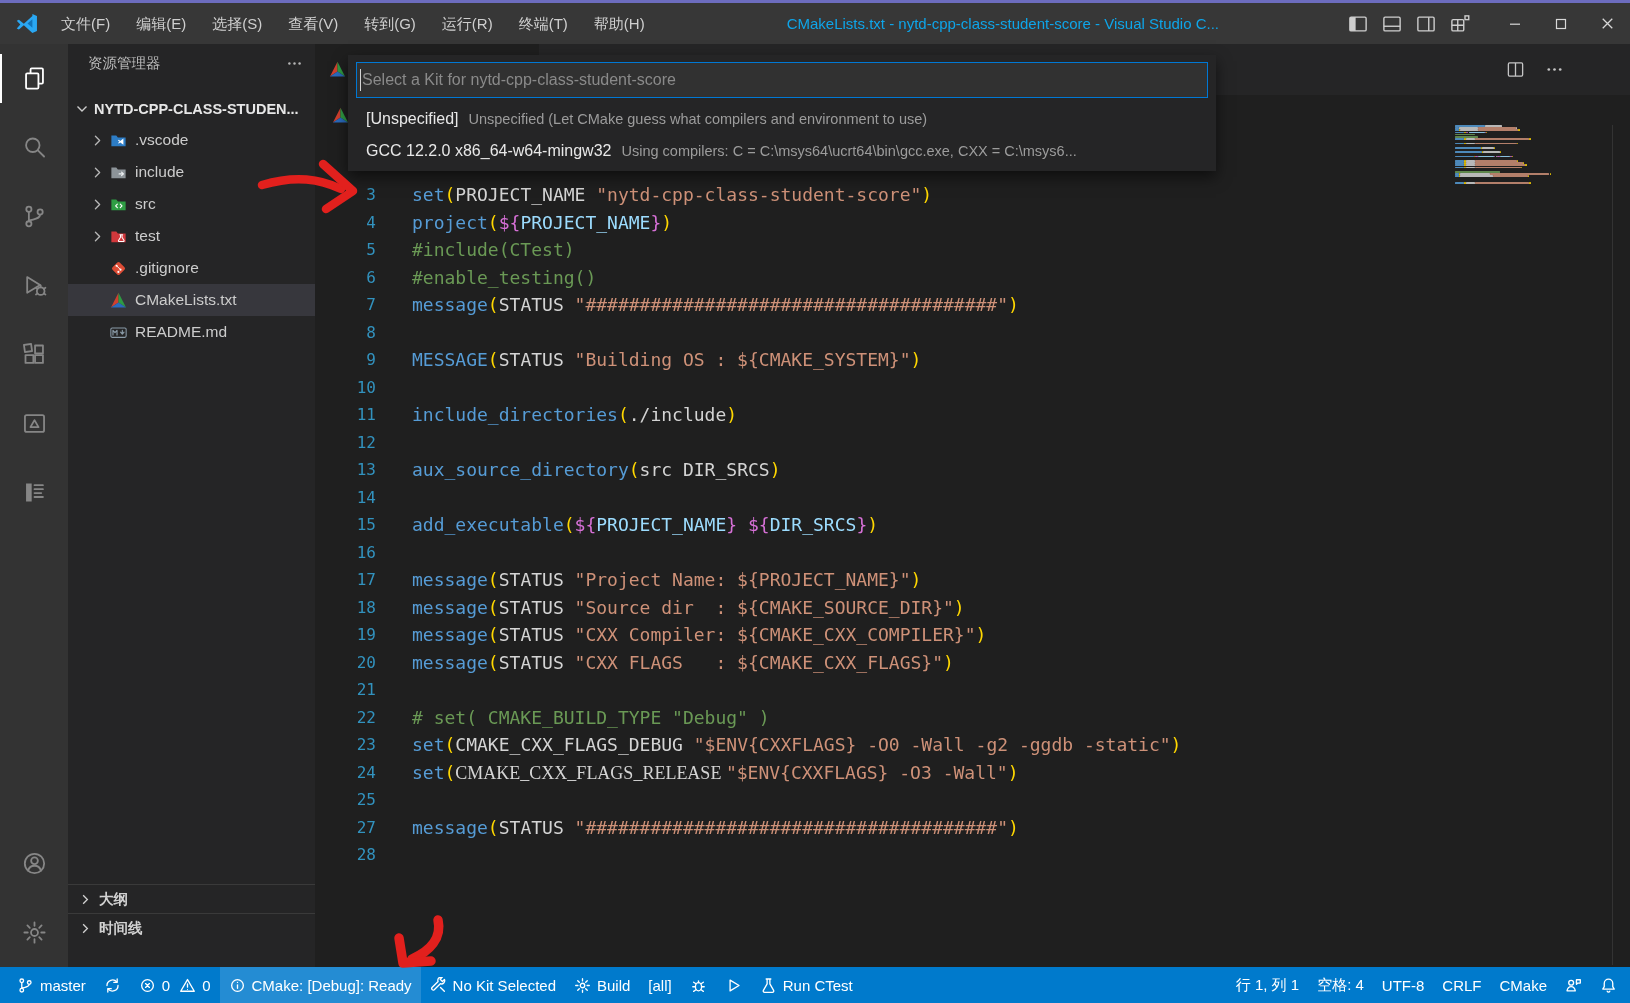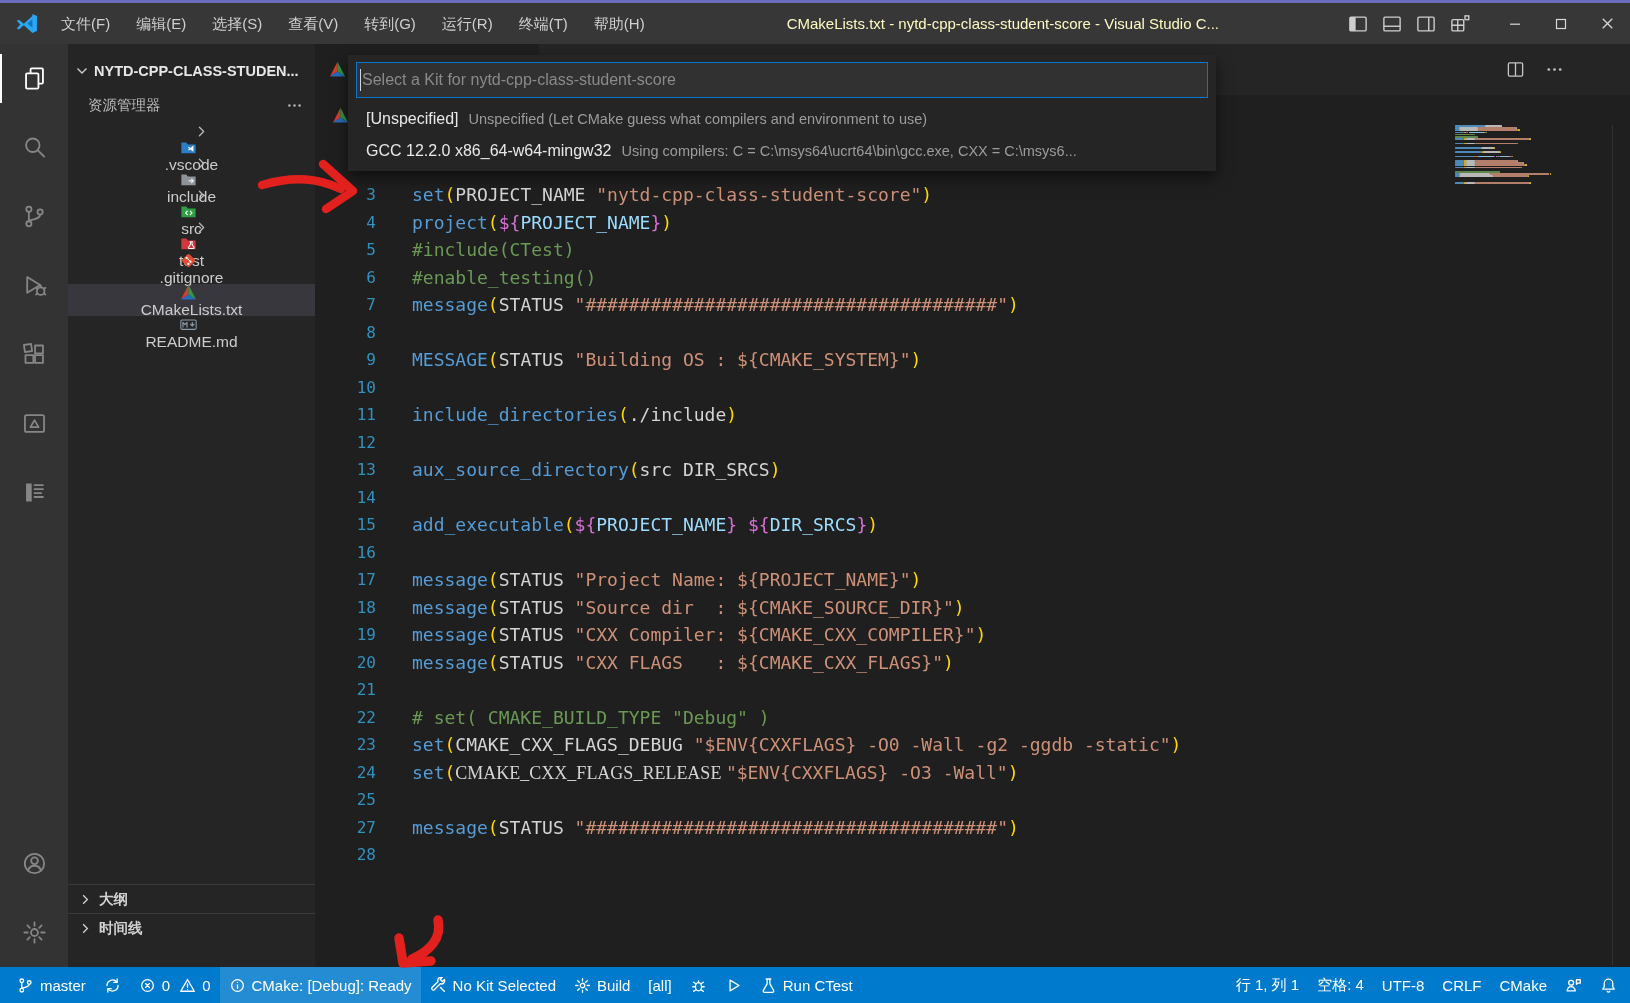--- a/index.html
+++ b/index.html
@@ -10,40 +10,40 @@
   svg{display:block;}
 
   
   #top-border{left:0;top:0;width:100%;height:3px;}
 
   
   #titlebar{left:0;top:3px;width:100%;height:41px;background:#373737;display:flex;align-items:center;}
   #titlebar .logo{margin:0 10px 0 13px;}
   #menubar{display:flex;height:100%;}
   .menu-item{padding:0 13px;line-height:41px;font-size:15px;color:#cfcfcf;cursor:default;}
-  #window-title{flex:1;text-align:center;font-size:15px;color:#fef9c3;white-space:nowrap;overflow:hidden;}
+  #window-title{flex:1;text-align:center;font-size:15px;color:#0ea5e9;white-space:nowrap;overflow:hidden;}
   #layout-controls{display:flex;gap:14px;margin-right:22px;}
   #layout-controls .lc{width:20px;height:20px;color:#cfcfcf;}
   #window-controls{display:flex;height:100%;}
   .win-btn{width:46px;height:41px;display:flex;align-items:center;justify-content:center;color:#d8d8d8;}
 
   
   #activitybar{left:0;top:44px;width:68px;height:923px;background:#333333;display:flex;flex-direction:column;}
   .act-item{height:69px;display:flex;align-items:center;justify-content:center;color:#868686;position:relative;}
   .act-item.active{color:#ffffff;}
   .act-item.active::before{content:"";position:absolute;left:0;top:10px;bottom:10px;width:2px;background:#ffffff;}
   .act-spacer{flex:1;}
 
   
   #sidebar{left:68px;top:44px;width:247px;height:923px;background:#252526;}
   #sidebar-header{display:flex;align-items:center;height:38px;padding:0 12px 0 20px;font-size:14.5px;color:#bbbbbb;}
   #sidebar-header .grow{flex:1;}
   #explorer-root{display:flex;align-items:center;height:30px;padding-left:6px;font-weight:bold;font-size:14.5px;color:#e7e7e7;margin-top:12px;cursor:pointer;}
   #explorer-root .chev{margin-right:4px;color:#cccccc;}
-  .tree-item{display:flex;align-items:center;height:32px;font-size:15.5px;color:#cccccc;cursor:pointer;flex-direction:column;}
+  .tree-item{display:flex;align-items:center;height:32px;font-size:15.5px;color:#cccccc;cursor:pointer;}
   .tree-item .chev{width:18px;margin-left:22px;color:#b8b8b8;flex:none;}
   .tree-item .no-chev{width:18px;margin-left:22px;flex:none;}
   .tree-item .ficon{width:17px;height:17px;margin:0 8px 0 2px;flex:none;}
   .tree-item.selected{background:#37373d;}
   #sidebar-sections{position:absolute;left:0;bottom:25px;width:100%;}
   .section-row{display:flex;align-items:center;height:28px;border-top:1px solid #3a3a3a;
                font-weight:bold;font-size:14.5px;color:#d2d2d2;padding-left:10px;gap:6px;cursor:pointer;}
 
   
   #editor{left:315px;top:44px;width:1315px;height:923px;background:#1f1f1f;}
@@ -213,38 +213,38 @@
       </div>
       <div class="act-item">
         <svg width="27" height="27" viewBox="0 0 24 24" fill="none" stroke="currentColor" stroke-width="1.6" stroke-linecap="round" stroke-linejoin="round">
           <circle cx="12" cy="12" r="3.1"></circle>
           <path d="M12 3v3M12 18v3M3 12h3M18 12h3M5.7 5.7l2.1 2.1M16.2 16.2l2.1 2.1M18.3 5.7l-2.1 2.1M7.8 16.2l-2.1 2.1"></path>
         </svg>
       </div>
     </aside>
 
   <aside id="sidebar" class="abs">
-    <div id="explorer-root">
-      <span class="chev">
-        <svg width="16" height="16" viewBox="0 0 16 16" fill="none" stroke="currentColor" stroke-width="1.4">
-            <path d="M3.5 5.5L8 10l4.5-4.5"></path>
-          </svg>
-      </span>
-      <span>NYTD-CPP-CLASS-STUDEN...</span>
-    </div>
     <div id="sidebar-header">
       <span>资源管理器</span>
       <span class="grow"></span>
       <span style="color:#b5b5b5">
         <svg width="17" height="17" viewBox="0 0 16 16">
             <circle cx="3.2" cy="8" r="1.15" fill="currentColor"></circle>
             <circle cx="8" cy="8" r="1.15" fill="currentColor"></circle>
             <circle cx="12.8" cy="8" r="1.15" fill="currentColor"></circle>
           </svg>
       </span>
+    </div>
+    <div id="explorer-root">
+      <span class="chev">
+        <svg width="16" height="16" viewBox="0 0 16 16" fill="none" stroke="currentColor" stroke-width="1.4">
+            <path d="M3.5 5.5L8 10l4.5-4.5"></path>
+          </svg>
+      </span>
+      <span>NYTD-CPP-CLASS-STUDEN...</span>
     </div>
     <div id="explorer-items">
         <div class="tree-item">
           <span class="chev">
             <svg width="15" height="15" viewBox="0 0 16 16" fill="none" stroke="currentColor" stroke-width="1.4" stroke-linecap="round" stroke-linejoin="round">
               <path d="M5.8 3.5L10.3 8 5.8 12.5"></path>
             </svg>
           </span>
           <span class="ficon">
             <svg width="17" height="17" viewBox="0 0 16 16">

